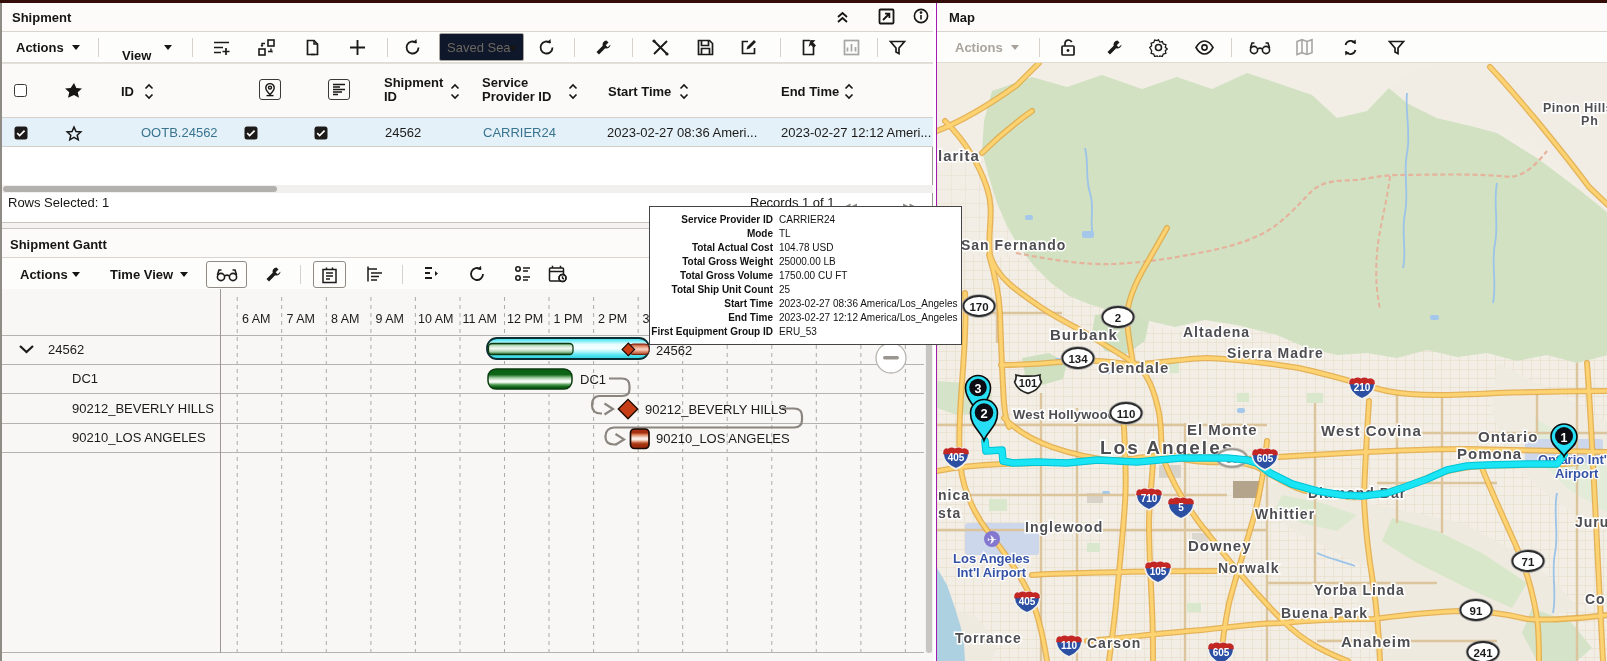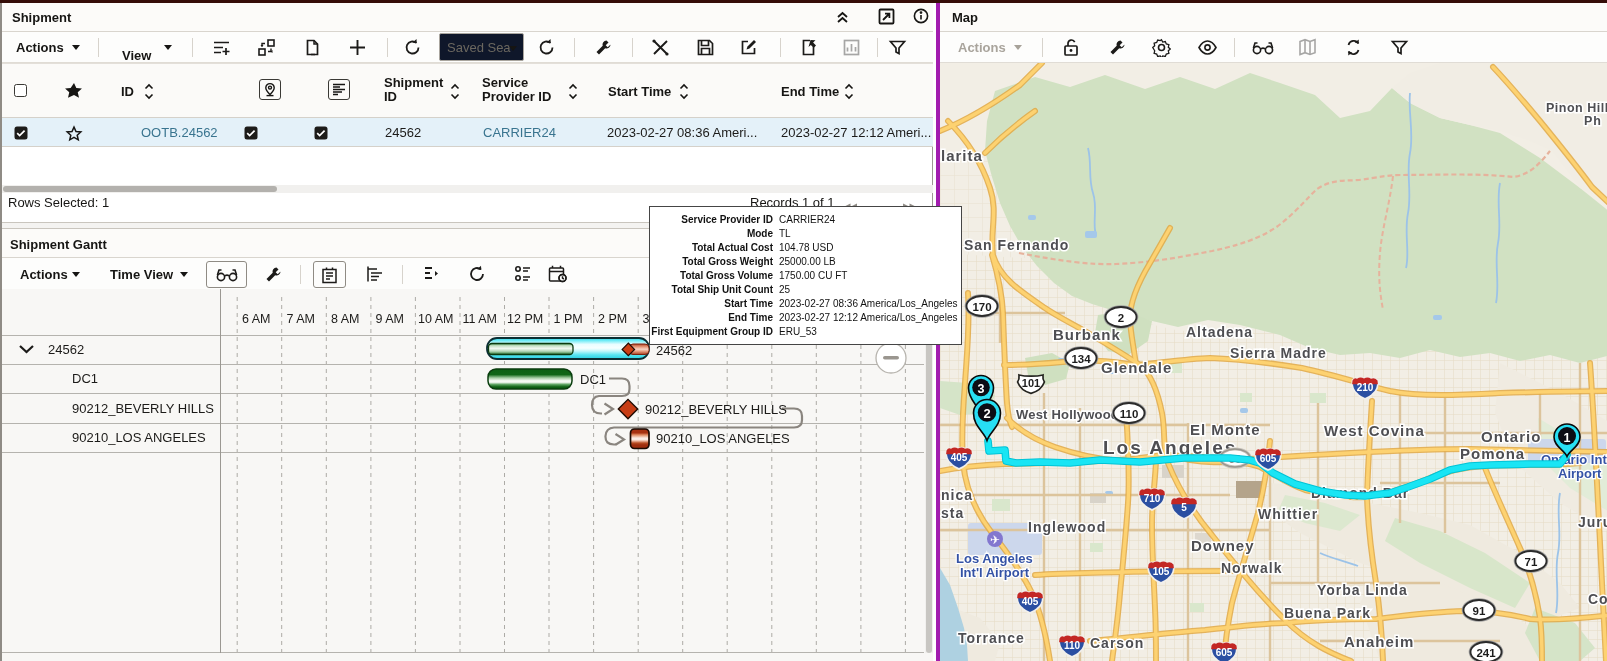--- a/index.html
+++ b/index.html
@@ -337,21 +337,21 @@
 
       <circle cx="889" cy="69" r="15" fill="#fff" stroke="#b7b4ae" stroke-width="1.3"></circle>
       <rect x="881" y="67" width="16" height="3.6" rx="1.8" fill="#9a968f"></rect>
 
       <rect x="923" y="4" width="8" height="360" fill="#f1f0ee"></rect>
       <rect x="924" y="4" width="6" height="360" rx="3" fill="#c8c6c2"></rect>
     </svg>
   </div>
 </div>
 
-<div class="abs" style="left:936px;top:3px;width:671px;height:658px;background:#a21caf;border-left:4px solid #a21caf;">
+<div class="abs" style="left:936px;top:3px;width:671px;height:658px;background:#a21caf;border-left:1px solid #a21caf;">
   <div class="abs phead" style="left:0;top:0;width:670px;height:29px;">
     <div class="abs ptitle" style="left:12px;top:7px;">Map</div>
   </div>
   <div class="abs ptool" style="left:0;top:29px;width:670px;height:31px;" id="maptool">
     <div class="abs tlabel" style="left:18px;top:8px;color:#a9a49c;">Actions</div>
     <div class="abs caret gcaret" style="left:74px;top:13px;"></div>
     <div class="abs tsep" style="left:102px;top:6px;height:19px;"></div>
     <svg class="ic" style="left:122px;top:6px;" width="18" height="19" viewBox="0 0 18 19" fill="none" stroke="#1c1b19" stroke-width="1.7">
           <rect x="3" y="8" width="12" height="9" rx="1"></rect>
           <path d="M6 8V5.5a3.5 3.5 0 0 1 6.7-1.4"></path>

